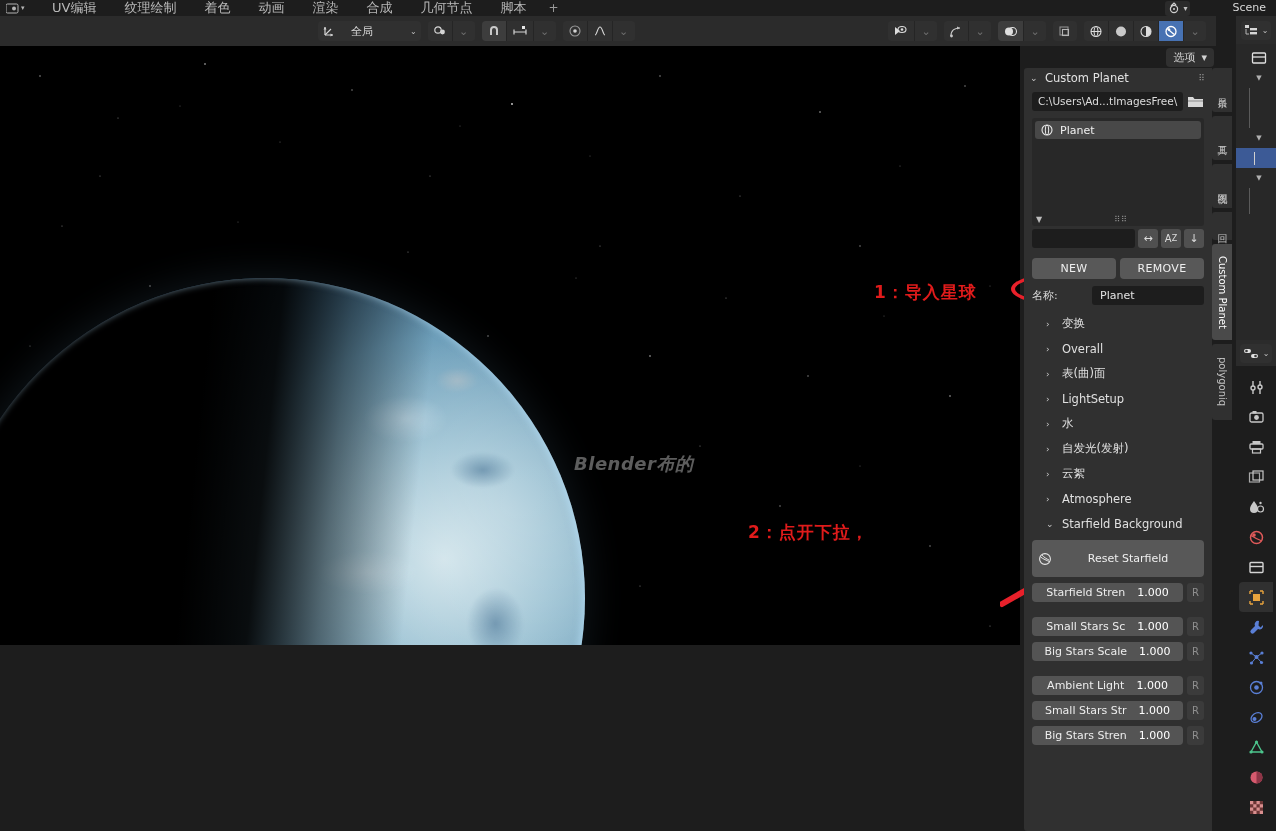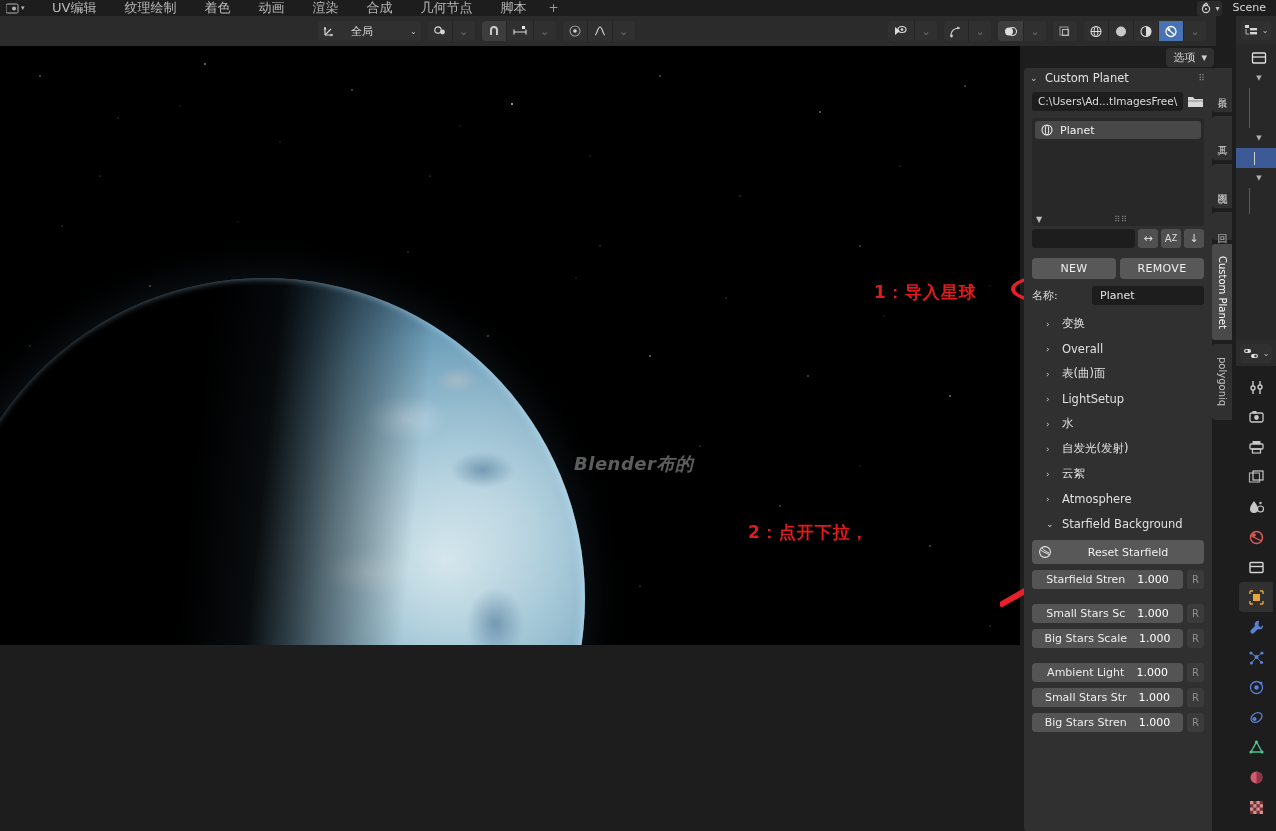--- a/index.html
+++ b/index.html
@@ -25,21 +25,21 @@
   .scene-block {
     position: absolute; right: 0; top: 0; height: 16px; display: flex; align-items: center;
   }
   .scene-ctl {
     display: flex; align-items: center; height: 15px; background: #2b2b2b;
     border-radius: 3px; padding: 0 3px; margin-right: 2px;
   }
   .scene-ctl svg { display: block; }
   .chev { font-size: 8px; color: #c0c0c0; margin-left: 2px; }
   .scene-name {
-    font-size: 11px; color: #d8d8d8; padding: 0 10px 0 8px; line-height: 16px;
+    font-size: 11px; color: #d8d8d8; padding: 0 10px 0 8px; line-height: 16px; margin-left: 32px;
   }
 
   
   .vp-header {
     position: absolute; left: 0; top: 16px; width: 1216px; height: 30px;
     background: #2b2b2b; display: flex; align-items: center;
   }
   .hgrp {
     display: flex; align-items: center; height: 20px; background: #303030;
     border-radius: 4px; overflow: hidden;
@@ -174,21 +174,21 @@
   .namerow .k { font-size: 11px; color: #d8d8d8; width: 42px; }
   .namerow .v {
     flex: 1; height: 19px; background: #1d1d1d; border-radius: 3px;
     font-size: 11px; color: #e4e4e4; line-height: 19px; padding: 0 8px;
   }
   .sec {
     display: flex; align-items: center; gap: 7px; height: 25px;
     font-size: 11.5px; color: #e0e0e0; padding-left: 14px;
   }
   .resetbtn {
-    display: flex; align-items: center; height: 24px; margin-top: 4px;
+    display: flex; align-items: center; height: 37px; margin-top: 4px;
     background: #585858; border-radius: 4px; padding: 1px 6px; gap: 6px;
   }
   .resetbtn .txt {
     flex: 1; text-align: center; font-size: 11px; color: #efefef;
   }
   .prop-row { display: flex; align-items: flex-start; gap: 4px; margin-top: 6px; }
   .prop {
     flex: 1; height: 19px; background: #545454; border-radius: 4px;
     display: flex; align-items: center; justify-content: center; gap: 12px;
     font-size: 11px; color: #ededed;

